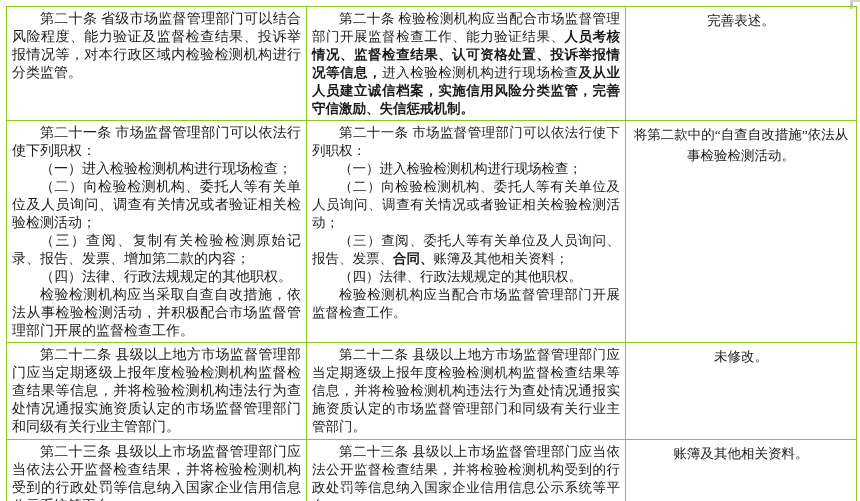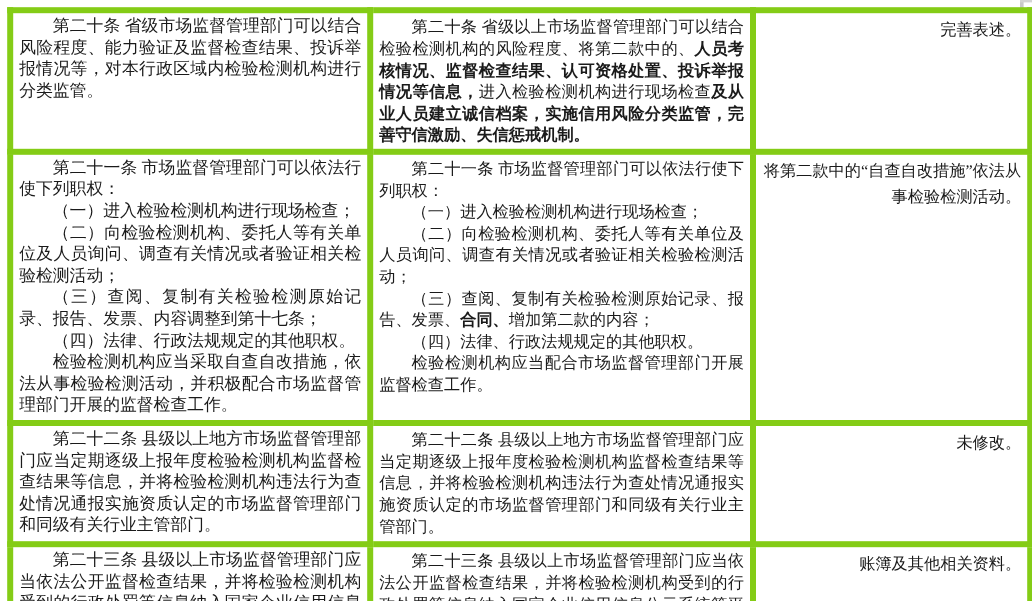--- a/index.html
+++ b/index.html
@@ -20,41 +20,41 @@
   }
   table.cmp {
     position: absolute;
     left: 6px;
     top: 6px;
     width: 850px;
     border-collapse: collapse;
     table-layout: fixed;
   }
   td.cell {
-    border: 5px solid #84cc16;
+    border: 1px solid #84cc16;
     vertical-align: top;
     padding: 3px 5px 2px 5px;
     overflow: hidden;
     margin-top: 28px;
   }
   col.c-old  { width: 300px; }
   col.c-new  { width: 319px; }
   col.c-note { width: 231px; }
   td.col-old  { font-size: 14px;   }
   td.col-new  { font-size: 13.5px; }
   td.col-note { font-size: 13.5px; }
   td.cell p {
     margin: 0;
     text-indent: 2em;
     text-align: justify;
     line-height: 18px;
   }
   td.col-note p {
     text-indent: 0;
-    text-align: right;
+    text-align: center;
     line-height: 21px;
   }
   td.cell b { font-weight: 700; }
   tr.row-0 td { height: 105px; }
   tr.row-1 td { height: 205px; }
   tr.row-2 td { height: 91px;  }
   tr.row-3 td { height: 118px; }
   .edge-artifact {
     position: absolute;
     right: 7px;
@@ -83,40 +83,40 @@
       <col class="c-old">
       <col class="c-new">
       <col class="c-note">
     </colgroup>
     <tbody>
         <tr class="row-0">
           <td class="cell col-old">
             <p><span>第二十条  省级市场监督管理部门可以结合风险程度、能力验证及监督检查结果、投诉举报情况等，对本行政区域内检验检测机构进行分类监管。</span></p>
           </td>
           <td class="cell col-new">
-            <p><span>第二十条  省级以上市场监督管理部门可以结合检验检测机构的风险程度、将第二款中的、</span><b>人员考核情况、监督检查结果、认可资格处置、投诉举报情况等信息，</b><span>进入检验检测机构进行现场检查</span><b>及从业人员建立诚信档案，实施信用风险分类监管，完善守信激励、失信惩戒机制。</b></p>
+            <p><span>第二十条  检验检测机构应当配合市场监督管理部门开展监督检查工作、能力验证结果、</span><b>人员考核情况、监督检查结果、认可资格处置、投诉举报情况等信息，</b><span>进入检验检测机构进行现场检查</span><b>及从业人员建立诚信档案，实施信用风险分类监管，完善守信激励、失信惩戒机制。</b></p>
           </td>
           <td class="cell col-note">
             <p><span>完善表述。</span></p>
           </td>
         </tr>
         <tr class="row-1">
           <td class="cell col-old">
             <p><span>第二十一条  市场监督管理部门可以依法行使下列职权：</span></p>
             <p><span>（一）进入检验检测机构进行现场检查；</span></p>
             <p><span>（二）向检验检测机构、委托人等有关单位及人员询问、调查有关情况或者验证相关检验检测活动；</span></p>
-            <p><span>（三）查阅、复制有关检验检测原始记录、报告、发票、内容调整到第十七条；</span></p>
+            <p><span>（三）查阅、复制有关检验检测原始记录、报告、发票、增加第二款的内容；</span></p>
             <p><span>（四）法律、行政法规规定的其他职权。</span></p>
             <p><span>检验检测机构应当采取自查自改措施，依法从事检验检测活动，并积极配合市场监督管理部门开展的监督检查工作。</span></p>
           </td>
           <td class="cell col-new">
             <p><span>第二十一条  市场监督管理部门可以依法行使下列职权：</span></p>
             <p><span>（一）进入检验检测机构进行现场检查；</span></p>
             <p><span>（二）向检验检测机构、委托人等有关单位及人员询问、调查有关情况或者验证相关检验检测活动；</span></p>
-            <p><span>（三）查阅、复制有关检验检测原始记录、报告、发票、</span><b>合同、</b><span>增加第二款的内容；</span></p>
+            <p><span>（三）查阅、委托人等有关单位及人员询问、报告、发票、</span><b>合同、</b><span>账簿及其他相关资料；</span></p>
             <p><span>（四）法律、行政法规规定的其他职权。</span></p>
             <p><span>检验检测机构应当配合市场监督管理部门开展监督检查工作。</span></p>
           </td>
           <td class="cell col-note">
             <p><span>将第二款中的“自查自改措施”依法从事检验检测活动。</span></p>
           </td>
         </tr>
         <tr class="row-2">
           <td class="cell col-old">
             <p><span>第二十二条  县级以上地方市场监督管理部门应当定期逐级上报年度检验检测机构监督检查结果等信息，并将检验检测机构违法行为查处情况通报实施资质认定的市场监督管理部门和同级有关行业主管部门。</span></p>

